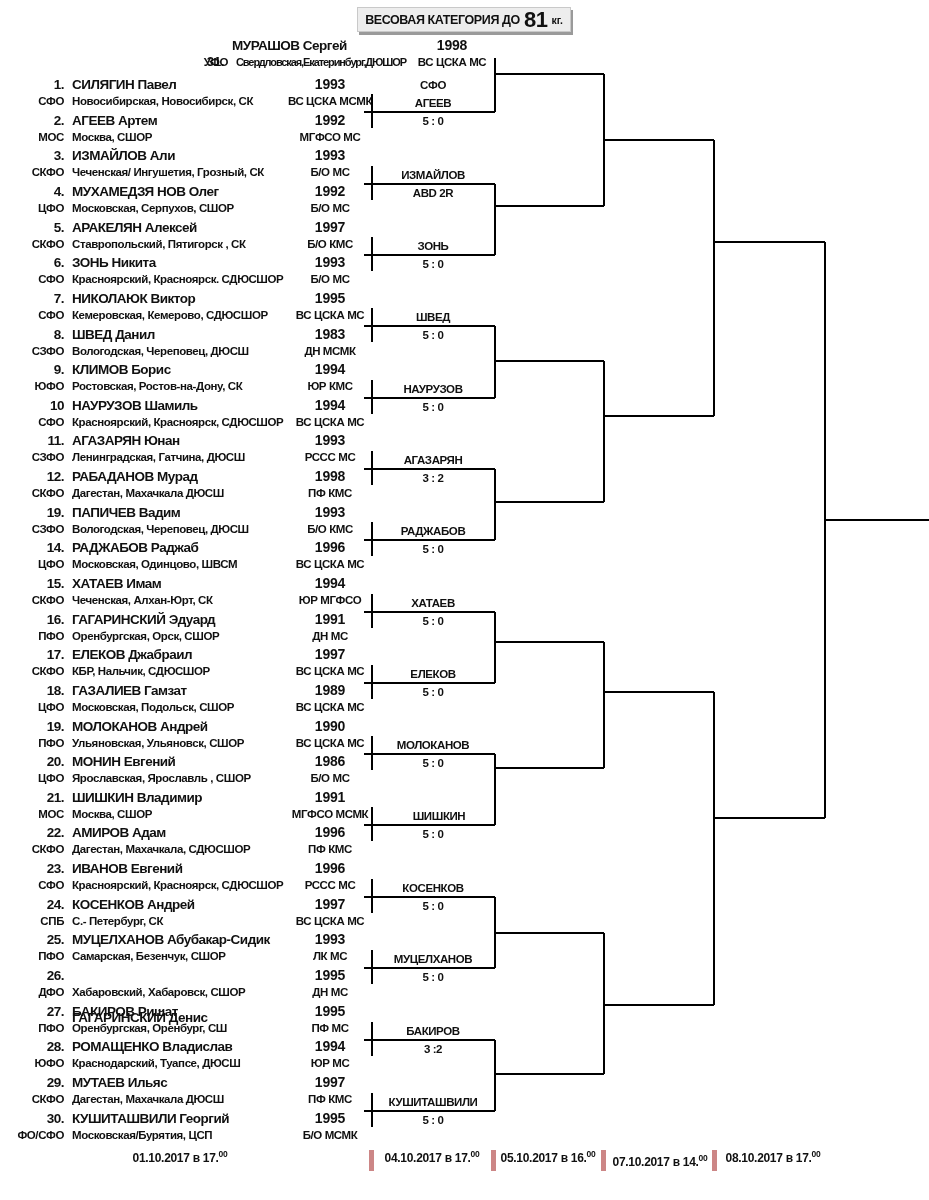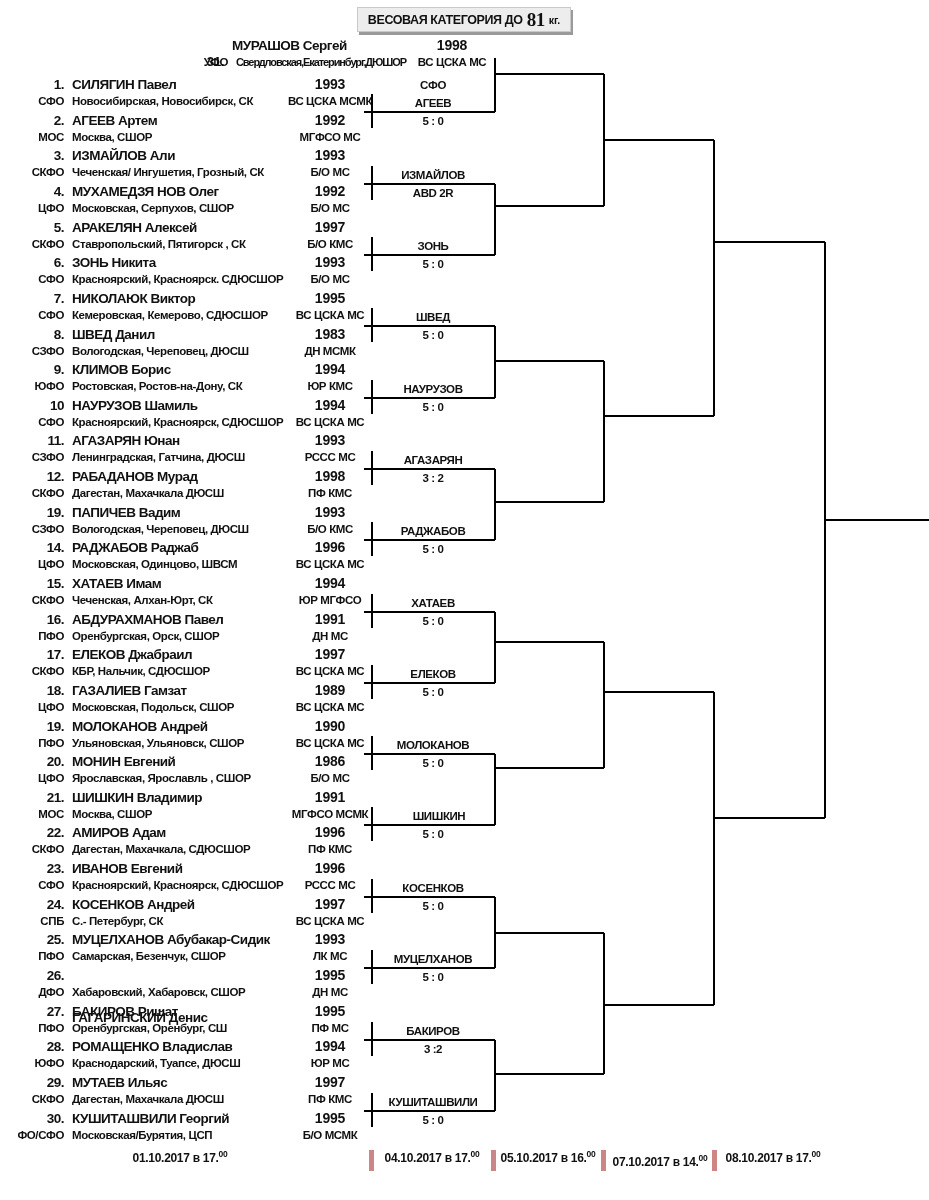--- a/index.html
+++ b/index.html
@@ -18,21 +18,21 @@
   .squish{letter-spacing:-1.1px;font-size:11px;}
   .date{font-size:12px;letter-spacing:-0.3px;}
   sup{font-size:8.5px;vertical-align:super;line-height:0;}
   #title-box{
     position:absolute;left:357px;top:7px;width:212px;height:23px;
     border:1px solid #c9c9c9;
     box-shadow:2px 3px 0 #9a9a9a;
     display:flex;align-items:center;justify-content:center;gap:4px;
   }
   .title-pre{font-size:12.5px;letter-spacing:-0.4px;}
-  .title-w{font-size:19px;letter-spacing:-0.5px;font-family:Liberation Serif, serif;}
+  .title-w{font-size:22px;letter-spacing:-0.5px;}
   .title-suf{font-size:10.5px;}
   #bracket-svg{position:absolute;left:0;top:0;}
   .sep{position:absolute;width:4.5px;height:21px;top:1150px;}
 </style>
 </head>
 <body>
 
 <div id="title-box" style="background: rgb(237, 237, 237);">
   <span class="title-pre">ВЕСОВАЯ КАТЕГОРИЯ ДО</span>
   <span class="title-w">81</span>
@@ -164,21 +164,21 @@
     <div class="" style="">
       <div class="abs b1 tr" style="left:18px;top:576px;width:46px">15.</div>
       <div class="abs b1" style="left:72px;top:576px">ХАТАЕВ Имам</div>
       <div class="abs yr tc" style="left:270px;top:576px;width:120px">1994</div>
       <div class="abs b2 tr" style="left:0px;top:593px;width:64px">СКФО</div>
       <div class="abs b2" style="left:72px;top:593px">Чеченская, Алхан-Юрт, СК</div>
       <div class="abs b2 tc" style="left:255px;top:593px;width:150px">ЮР МГФСО</div>
     </div>
     <div class="" style="">
       <div class="abs b1 tr" style="left:18px;top:612px;width:46px">16.</div>
-      <div class="abs b1" style="left:72px;top:612px">АБДУРАХМАНОВ Павел</div>
+      <div class="abs b1" style="left:72px;top:612px">ГАГАРИНСКИЙ Эдуард</div>
       <div class="abs yr tc" style="left:270px;top:612px;width:120px">1991</div>
       <div class="abs b2 tr" style="left:0px;top:629px;width:64px">ПФО</div>
       <div class="abs b2" style="left:72px;top:629px">Оренбургская, Орск, СШОР</div>
       <div class="abs b2 tc" style="left:255px;top:629px;width:150px">ДН  МС</div>
     </div>
     <div class="" style="">
       <div class="abs b1 tr" style="left:18px;top:647px;width:46px">17.</div>
       <div class="abs b1" style="left:72px;top:647px">ЕЛЕКОВ Джабраил</div>
       <div class="abs yr tc" style="left:270px;top:647px;width:120px">1997</div>
       <div class="abs b2 tr" style="left:0px;top:664px;width:64px">СКФО</div>

